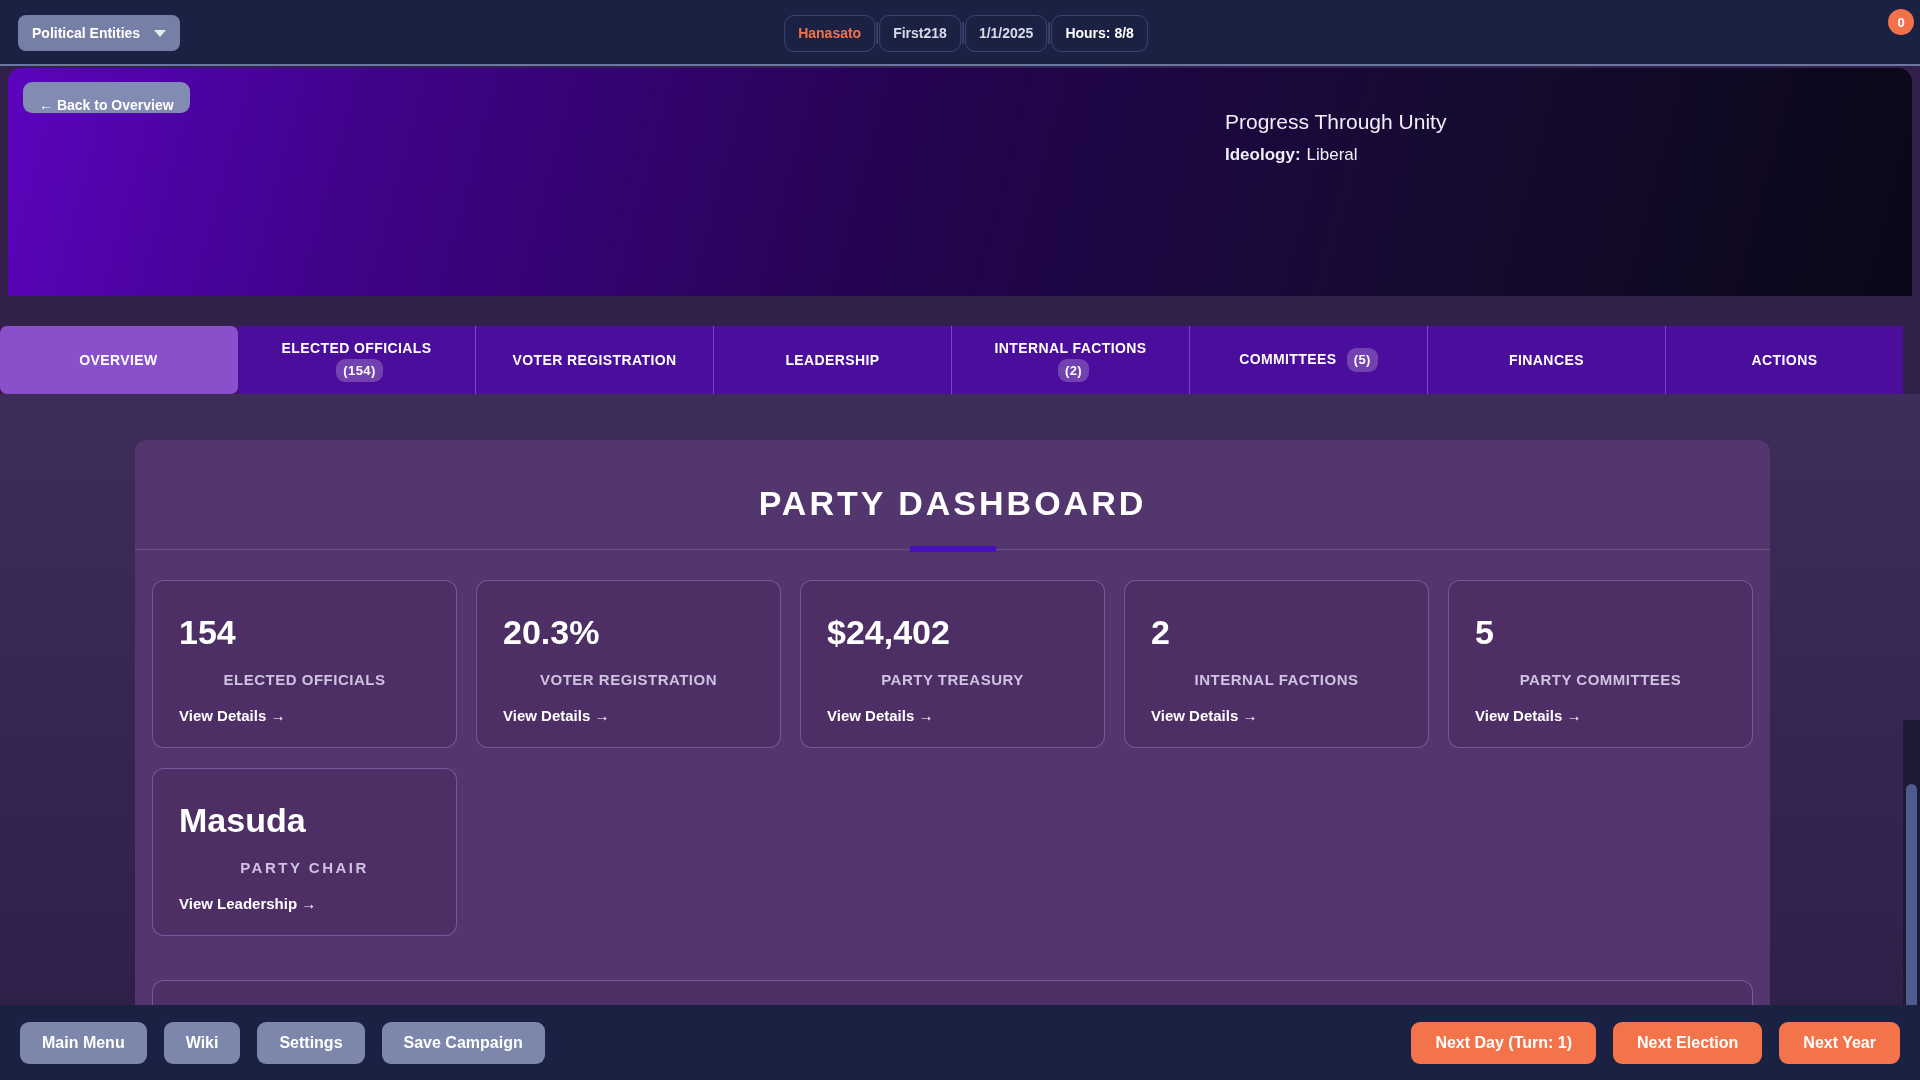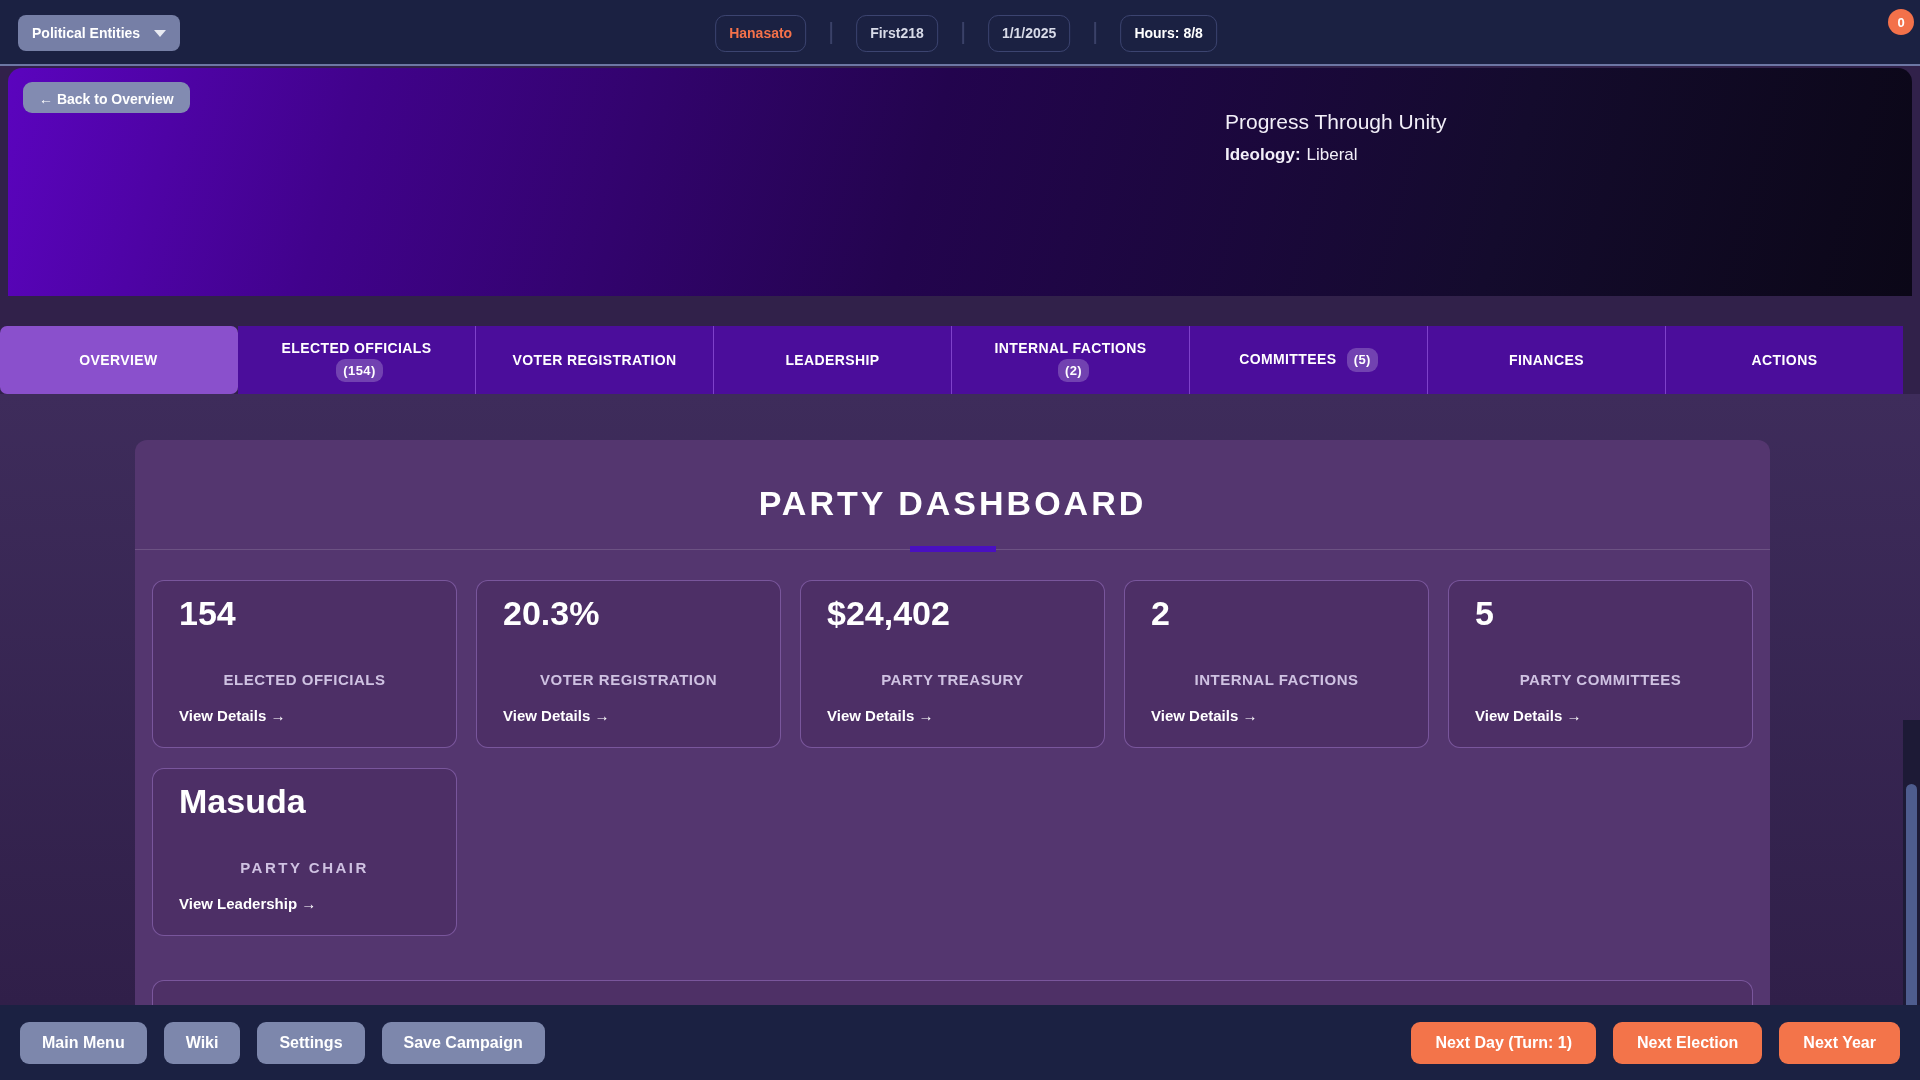--- a/index.html
+++ b/index.html
@@ -10,36 +10,36 @@
   
   .top-bar { position:absolute; top:0; left:0; width:1920px; height:66px;
     background:#1B2142; border-bottom:2px solid #6D77A4; z-index:30; }
   .entity-dropdown { position:absolute; left:18px; top:15px; width:162px; height:36px;
     background:#767FA6; border:none; border-radius:8px; color:#FFF; font-weight:bold;
     font-size:14px; text-align:left; padding:0 14px; cursor:pointer;
     display:flex; align-items:center; justify-content:space-between; font-family:inherit; }
   .caret-down { width:0; height:0; border-left:6px solid transparent; border-right:6px solid transparent;
     border-top:7px solid #E8EAF2; }
   .pill-group { position:absolute; top:0; left:50%; transform:translateX(calc(-50% + 6px));
-    height:66px; display:flex; align-items:center; gap:24px; }
+    height:66px; display:flex; align-items:center; gap:1px; }
   .pill { height:37px; display:flex; align-items:center; padding:0 13px;
     border:1px solid #3C4470; border-radius:10px; color:#D8DBE8; font-size:14px;
     font-weight:bold; background:transparent; white-space:nowrap; }
   .pill.player { color:#F4714A; }
   .pill.hours { color:#FFFFFF;text-align:center; }
   .vsep { width:2px; height:22px; background:#3A4168; }
   .notif-badge { position:absolute; top:9px; right:6px; width:26px; height:26px; border-radius:50%;
     background:#F3714A; color:#FFF; font-size:13px; font-weight:bold;
     display:flex; align-items:center; justify-content:center; cursor:pointer; }
 
   
   .party-header { position:absolute; top:68px; left:8px; width:1904px; height:228px;
     border-radius:14px 14px 0 0;
     background:linear-gradient(105deg, #5B04BE 0%, #41028C 18%, #23044E 48%, #140B2D 78%, #0B0717 100%); }
-  .back-button { position:absolute; left:15px; top:14px; height:31px; padding:9px 16px;
+  .back-button { position:absolute; left:15px; top:14px; height:31px; padding:15px 16px;
     background:#828BB1; border:none; border-radius:9px; color:#FFF; font-weight:bold;
     font-size:14px; cursor:pointer; font-family:inherit; }
   .party-logo { position:absolute; left:34px; top:54px; width:132px; height:132px;
     border-radius:50%; background:#FFFFFF; overflow:hidden; }
   .logo-diamond { position:absolute; left:50%; top:50%; width:92px; height:92px;
     transform:translate(-50%,-50%) rotate(45deg); background:#8B45D6; }
   .logo-text { position:absolute; top:17px; left:0; width:100%; text-align:center;
     font-family:"DejaVu Sans Mono", monospace; font-weight:bold; font-size:13px; line-height:0.8;
     color:#14141c; text-shadow:0 0 2px #fff, 1px 1px 0 #fff, -1px -1px 0 #fff; letter-spacing:-1px; }
   .logo-bell { position:absolute; left:50%; top:56px; transform:translateX(-50%); }
@@ -66,21 +66,21 @@
     background:linear-gradient(180deg,#3E2C5B 0%, #301F49 100%); }
   .panel { position:absolute; left:135px; top:46px; width:1635px; height:700px;
     background:#54366F; border-radius:12px; }
   .panel-head { position:relative; padding:44px 0 26px; border-bottom:1px solid rgba(255,255,255,0.14); }
   .panel-title { text-align:center; color:#FFF; font-size:34px; font-weight:bold; letter-spacing:3px; }
   .panel-accent { position:absolute; bottom:-3px; left:50%; transform:translateX(-50%);
     width:86px; height:6px; background:#4A10C0; }
   .cards { display:grid; grid-template-columns:repeat(5,1fr); gap:20px 19px; margin:30px 17px 0; }
   .stat-card { position:relative; height:168px; background:#4D2F66; border:1px solid rgba(158,118,200,0.55);
     border-radius:12px; }
-  .stat-value { position:absolute; top:13px; left:26px; color:#FFF; font-size:34px; font-weight:bold; }
+  .stat-value { position:absolute; top:32px; left:26px; color:#FFF; font-size:34px; font-weight:bold; }
   .stat-label { position:absolute; top:90px; left:0; width:100%; text-align:center;
     color:#CFC2E2; font-size:15px; font-weight:bold; letter-spacing:0.5px; }
   .chair-label { letter-spacing:2.5px; }
   .stat-link { position:absolute; top:126px; left:26px; color:#FFF; font-size:15px; font-weight:bold;
     cursor:pointer; background:none; border:none; font-family:inherit; padding:0; }
   .next-section-sliver { position:absolute; left:17px; right:17px; top:540px; height:140px;
     background:#4E3066; border:1px solid rgba(158,118,200,0.55); border-radius:12px; }
 
   
   .scroll-track { position:absolute; top:326px; right:0; width:17px; height:679px;

